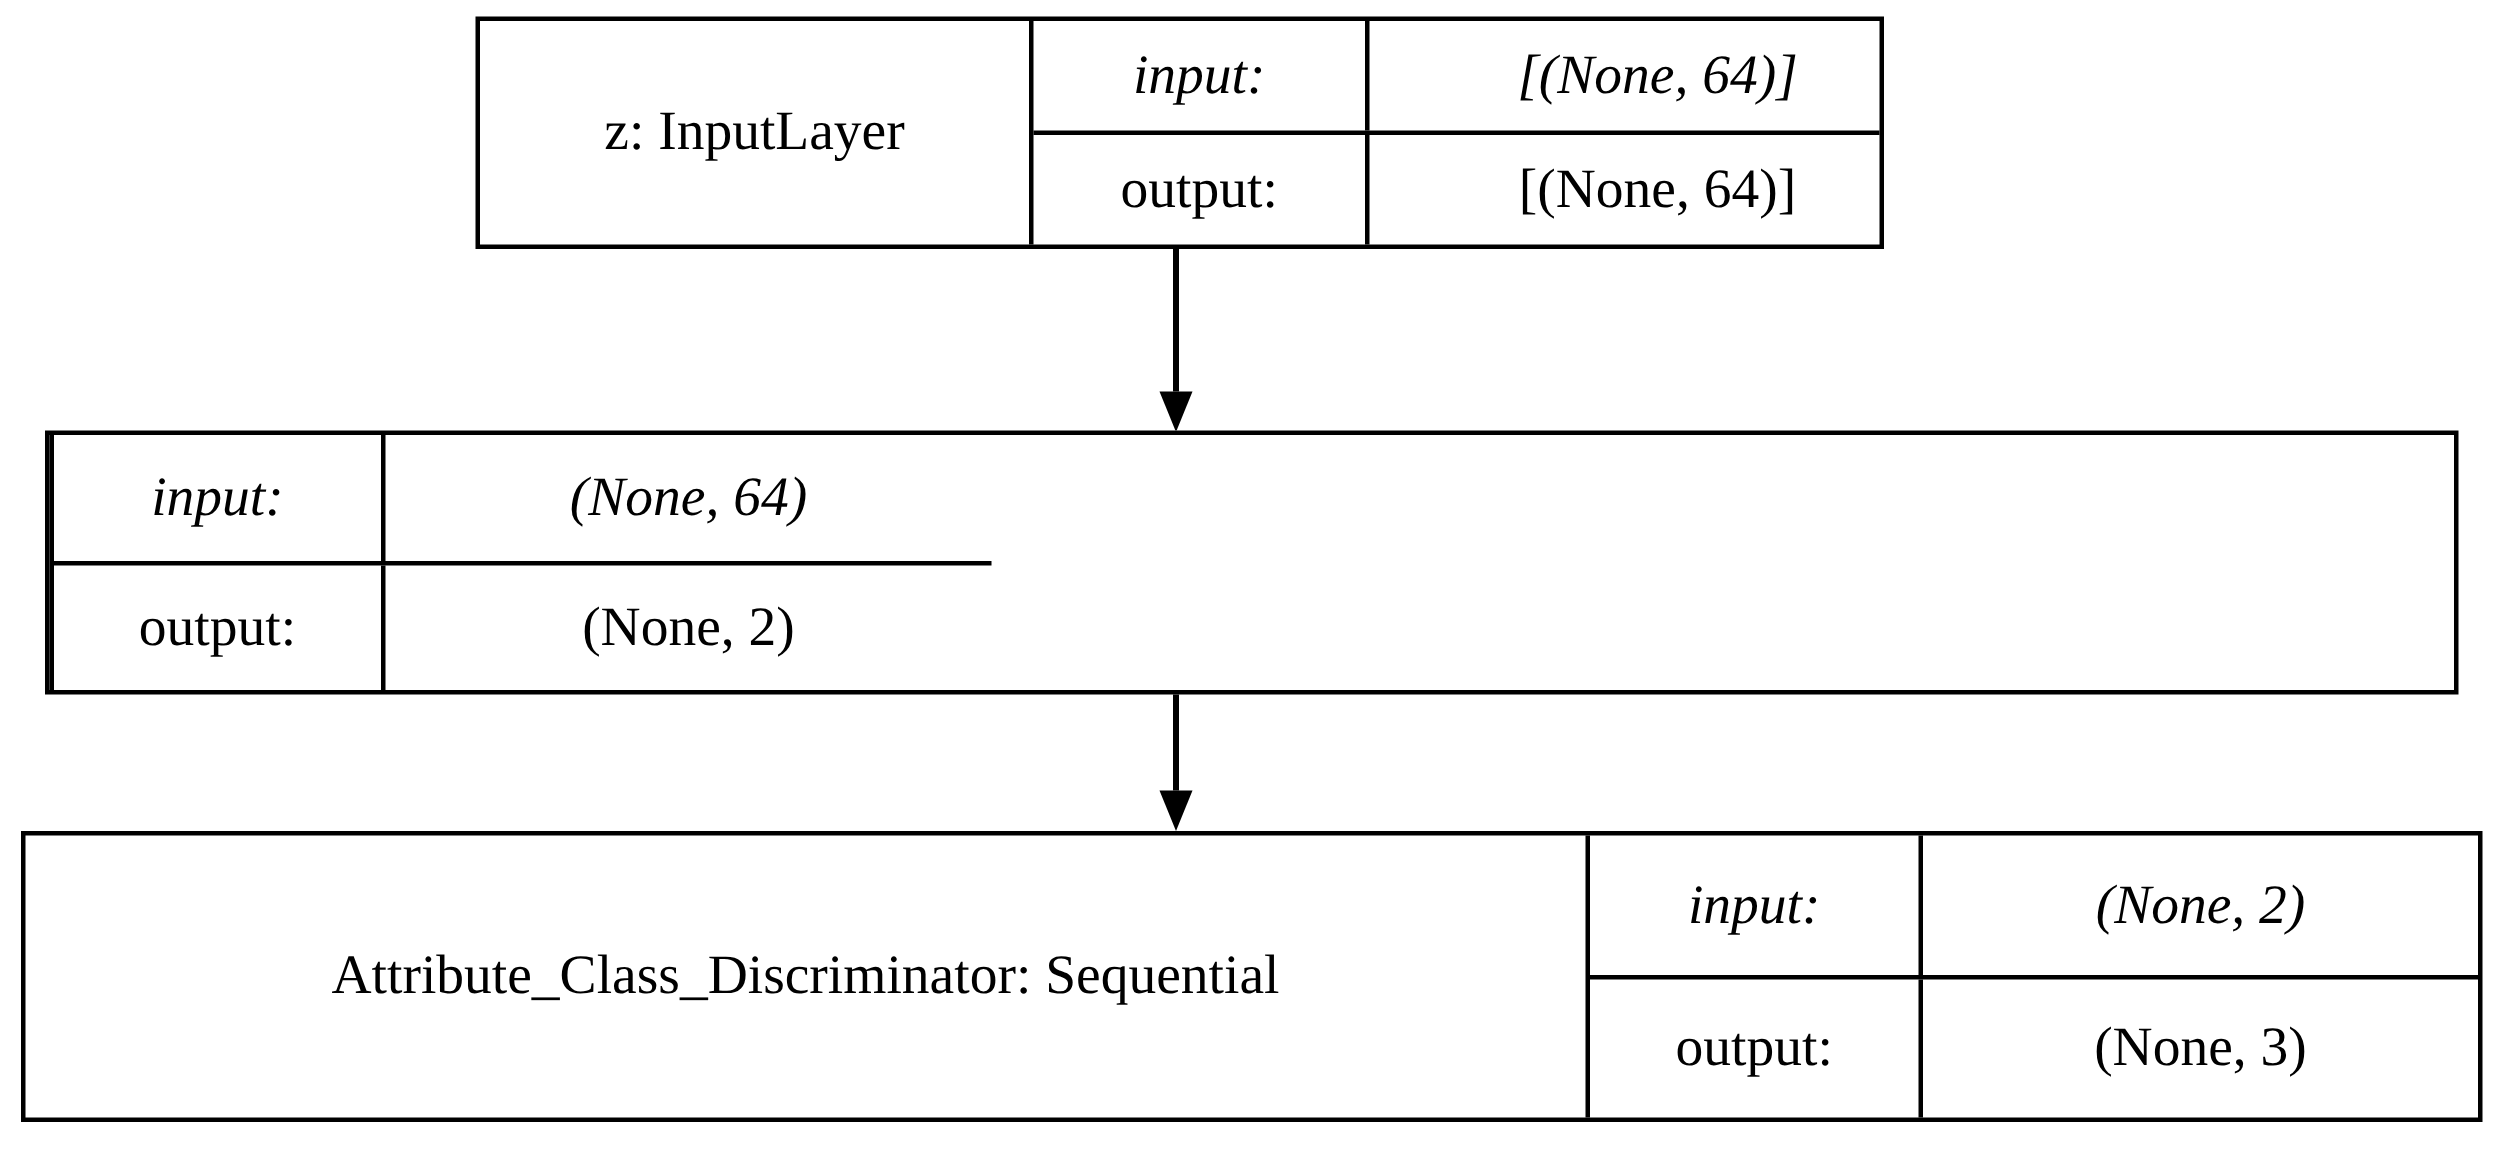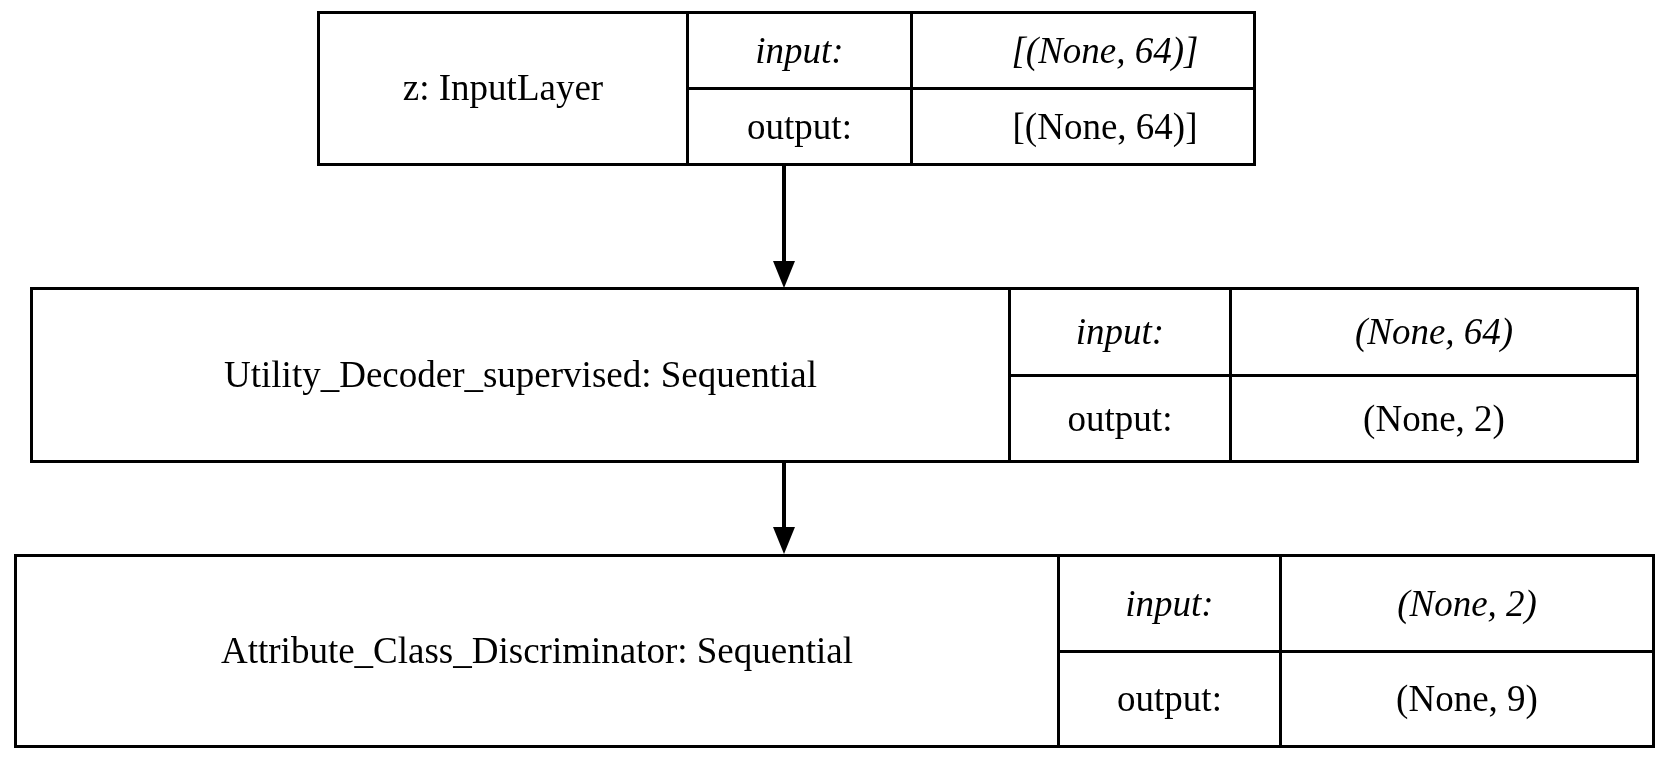--- a/index.html
+++ b/index.html
@@ -154,21 +154,20 @@
       </div>
     </div>
   </div>
 
   <div class="edge" id="edge-1">
     <div class="edge-line"></div>
     <div class="edge-head"></div>
   </div>
 
   <div class="node" id="node-decoder">
-    <div class="node-label">Utility_Decoder_supervised: Sequential</div>
     <div class="io-table">
       <div class="io-row row-top">
         <div class="io-key">input:</div>
         <div class="io-val">(None, 64)</div>
       </div>
       <div class="io-row">
         <div class="io-key">output:</div>
         <div class="io-val">(None, 2)</div>
       </div>
     </div>
@@ -181,18 +180,18 @@
 
   <div class="node" id="node-discriminator">
     <div class="node-label">Attribute_Class_Discriminator: Sequential</div>
     <div class="io-table">
       <div class="io-row row-top">
         <div class="io-key">input:</div>
         <div class="io-val">(None, 2)</div>
       </div>
       <div class="io-row">
         <div class="io-key">output:</div>
-        <div class="io-val">(None, 9)</div>
+        <div class="io-val">(None, 3)</div>
       </div>
     </div>
   </div>
 
 </div>
 
 </body></html>

